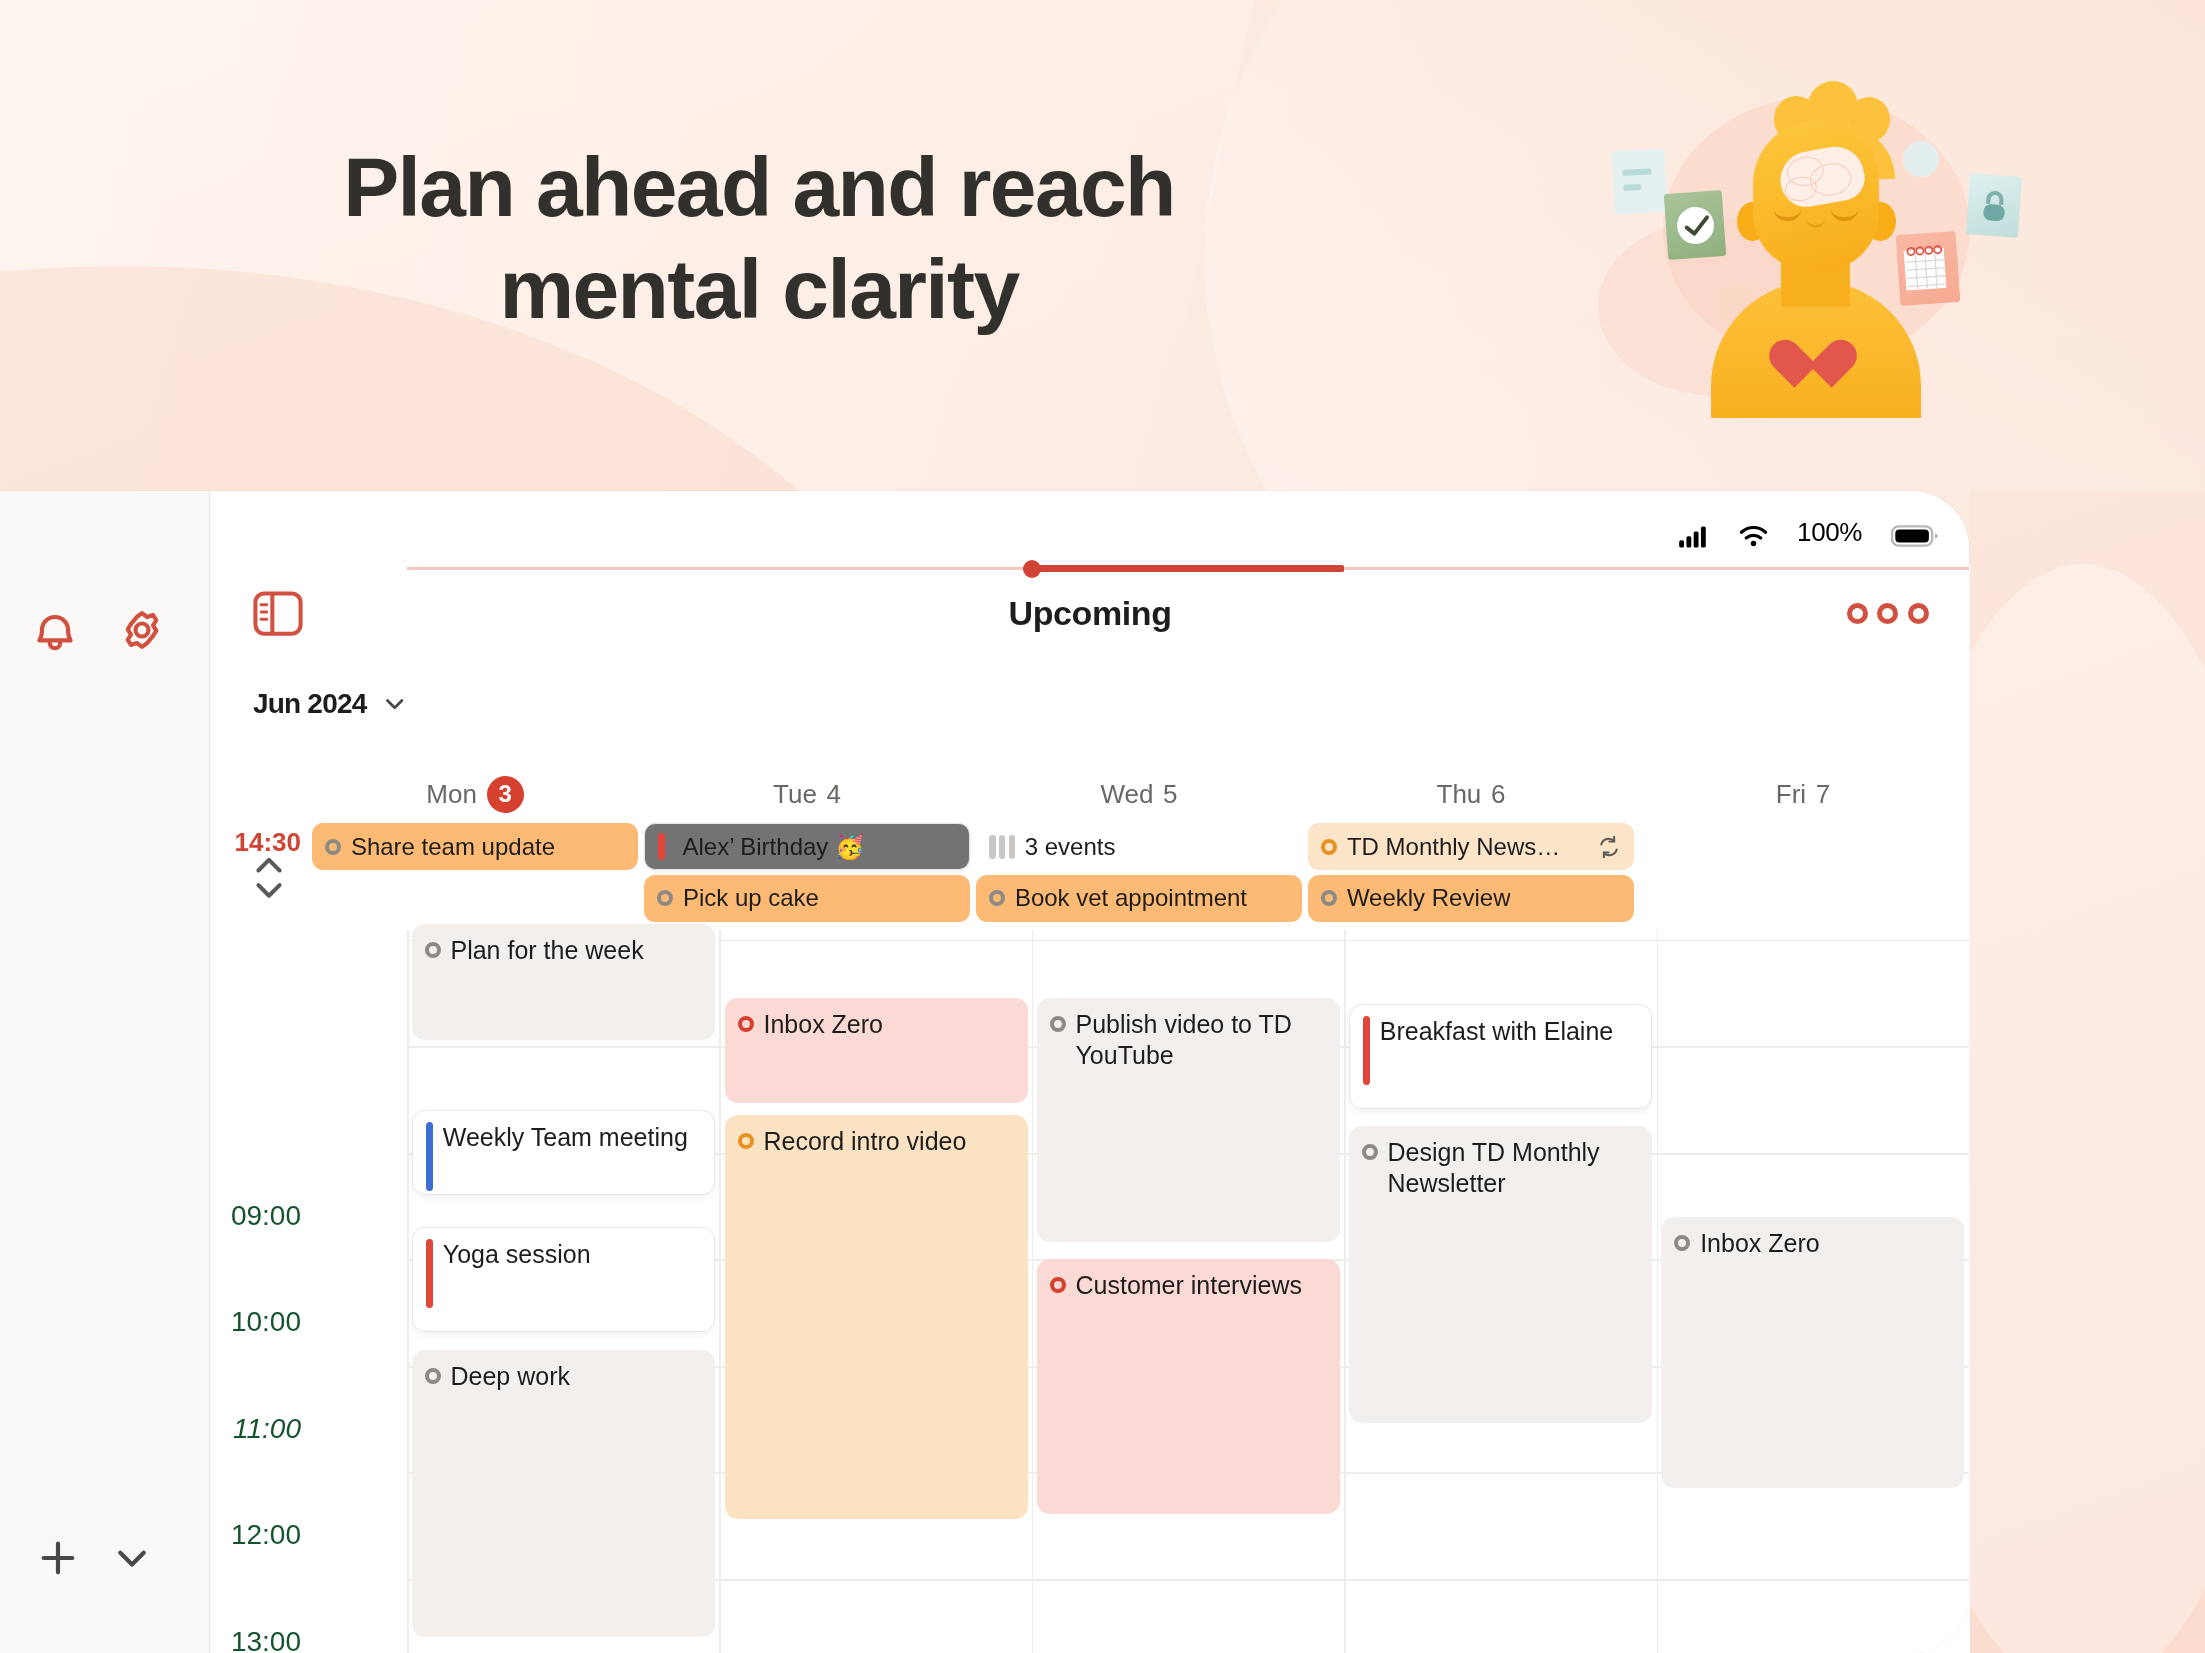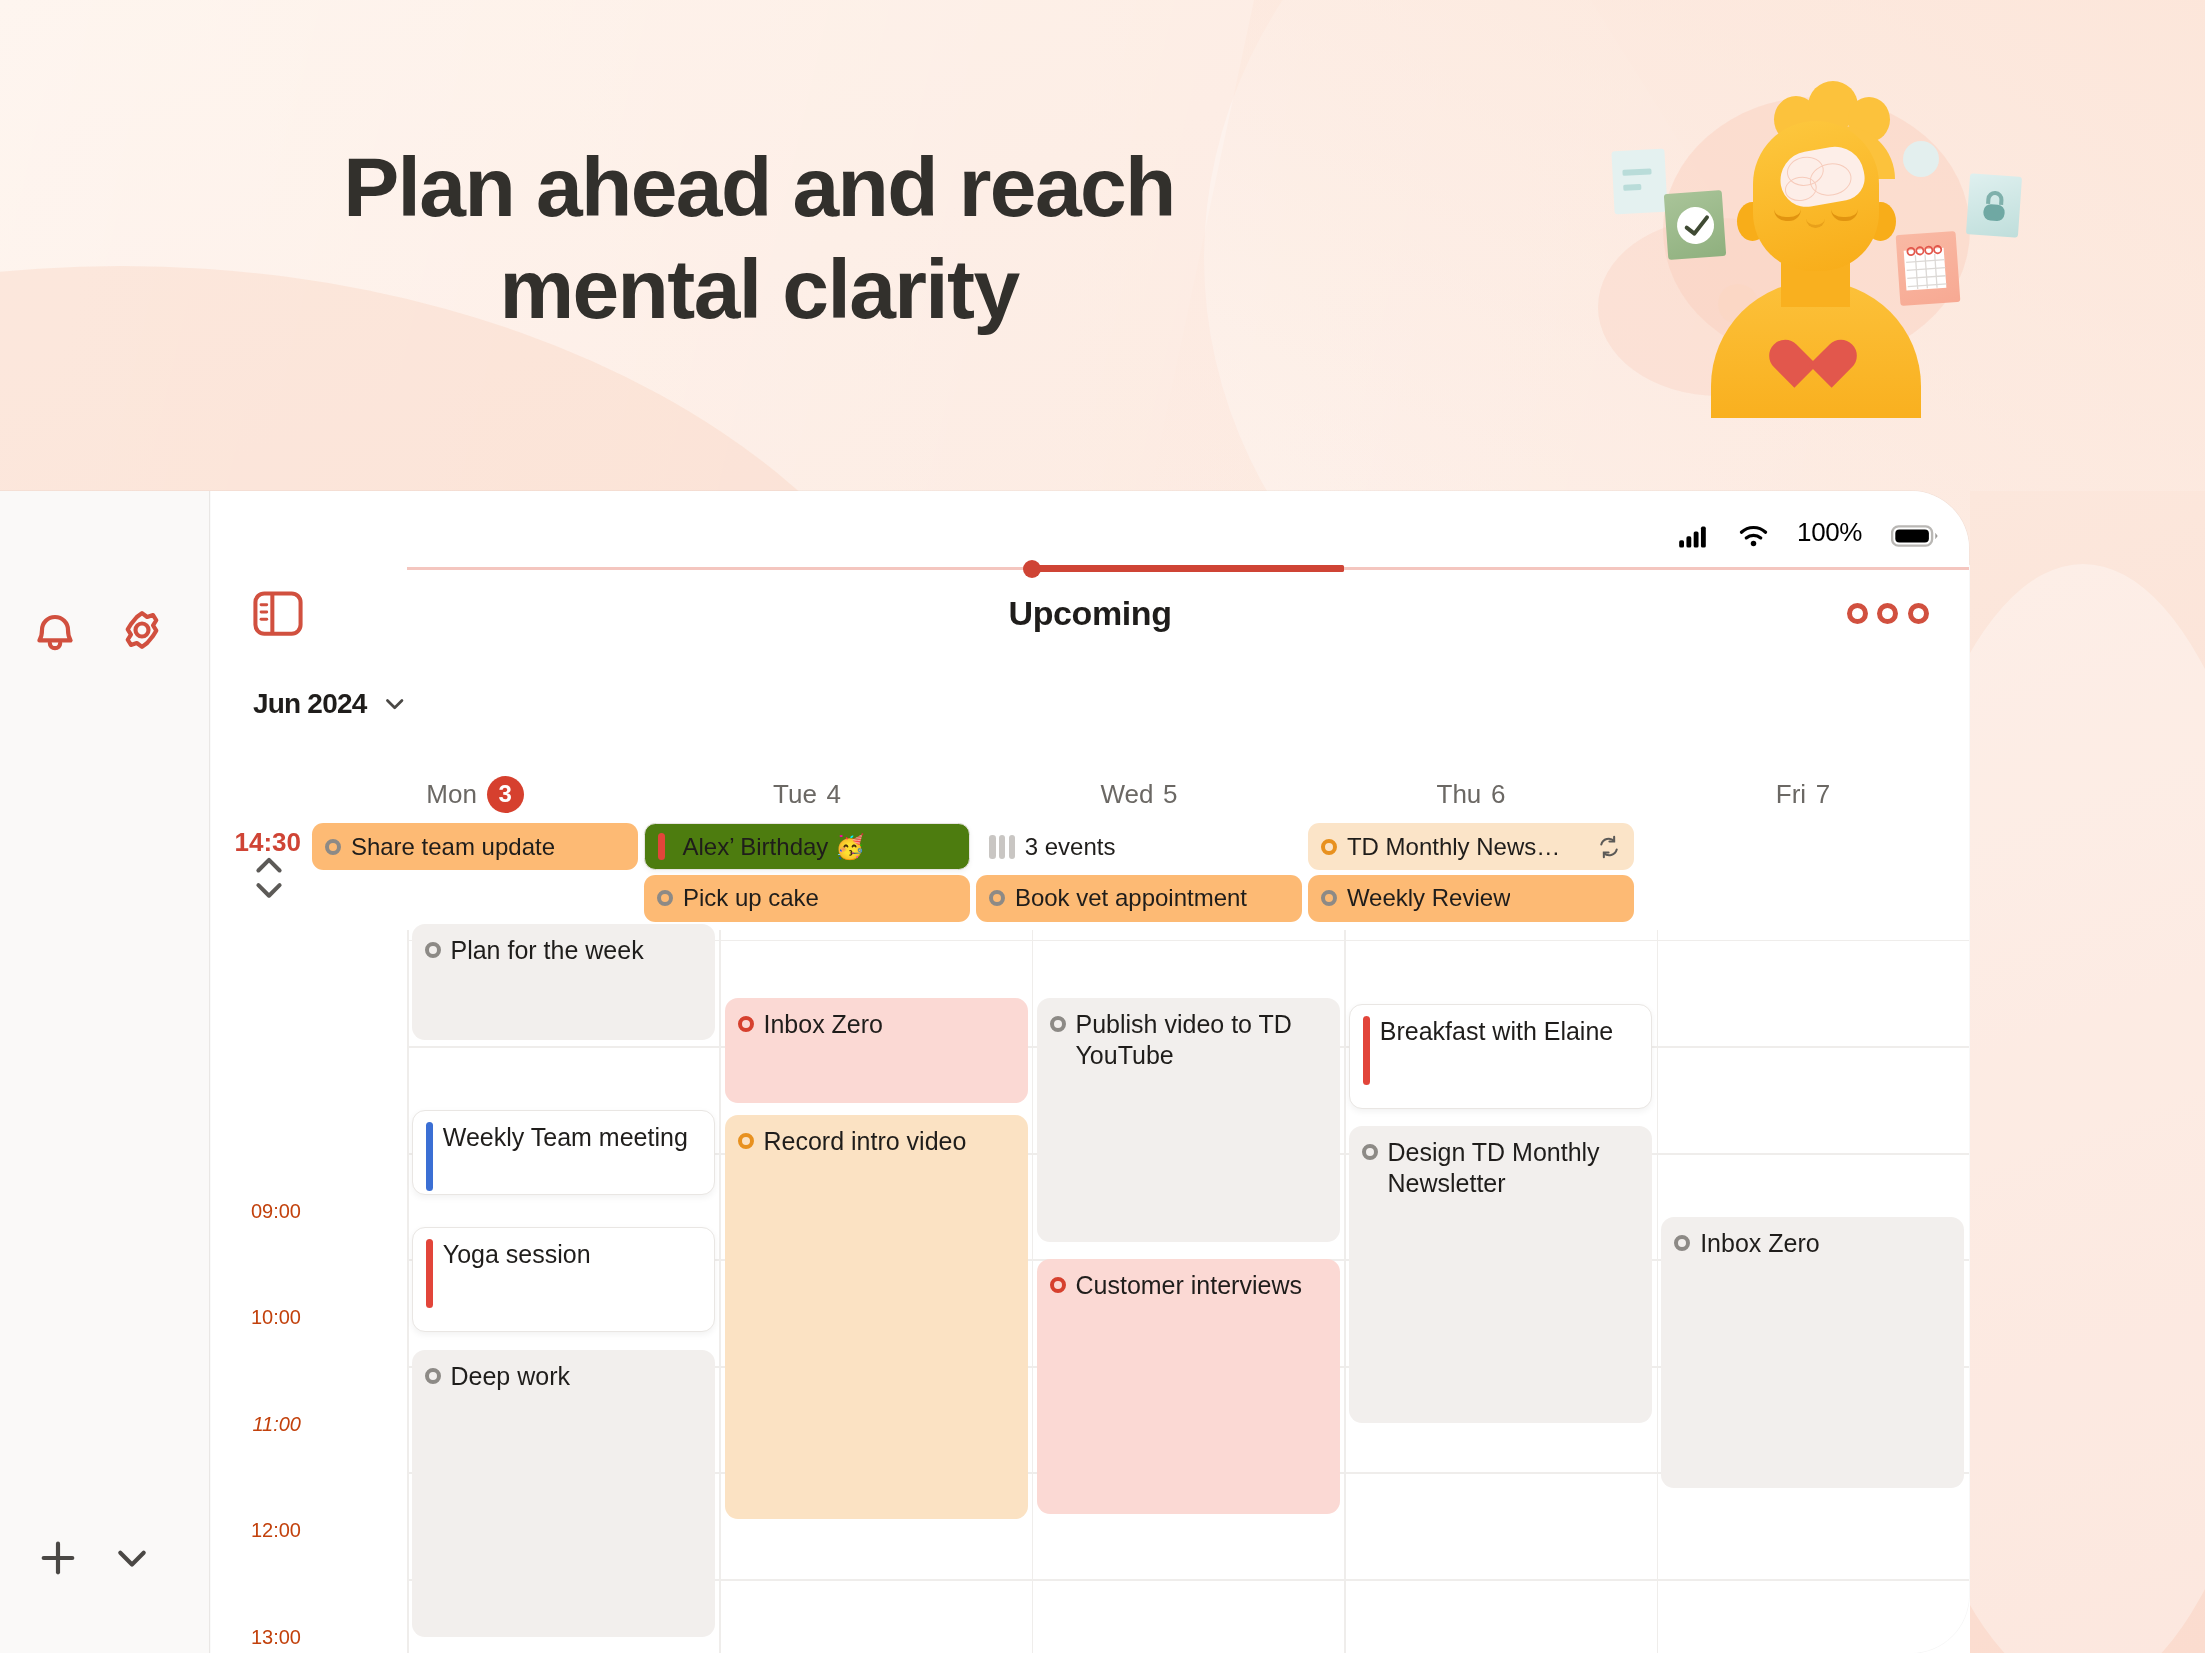--- a/index.html
+++ b/index.html
@@ -157,37 +157,37 @@
 
   
   .allDayRow{position:absolute;left:0;top:58px;width:100%;height:107px;display:flex;}
   .allDayCol{flex:1;padding:0 3.2px;display:flex;flex-direction:column;gap:4.8px;}
   .chip{
     height:47px;border-radius:11.3px;display:flex;align-items:center;gap:9.7px;
     padding:0 13px;font-size:24px;color:#1f1d1b;white-space:nowrap;overflow:hidden;cursor:pointer;
   }
   .chip.grey{background:#fdba74;}
   .chip.orange{background:#fbe4c8;}
-  .chip.white{background:#4d7c0f;border:1.6px solid #e7e4e1;box-shadow:0 1.6px 4.8px rgba(0,0,0,.05);gap:17px;}
+  .chip.white{background:#737373;border:1.6px solid #e7e4e1;box-shadow:0 1.6px 4.8px rgba(0,0,0,.05);gap:17px;}
   .chip.plain{background:transparent;}
   .ring{width:16px;height:16px;border-radius:50%;border:4px solid #8d8a86;flex:0 0 auto;}
   .ring.or{border-color:#e8911f;}
   .ring.rd{border-color:#d6402e;}
   .redbar{width:7.3px;height:27.4px;background:#e2453a;border-radius:4px;flex:0 0 auto;}
   .bars3{display:flex;gap:3.2px;flex:0 0 auto;}
   .bars3 span{width:6.5px;height:24px;background:#c9c6c3;border-radius:3.2px;}
   .chipTxt{overflow:hidden;text-overflow:ellipsis;}
   .repeat{margin-left:auto;flex:0 0 auto;}
 
   .scrollArrows{position:absolute;left:36px;top:81px;width:44px;cursor:pointer;}
 
   
   .timeGrid{position:absolute;left:0;top:165px;right:0;bottom:0;}
   .hourLabel{position:absolute;left:0;width:90px;text-align:right;
-    font-size:20px;color:#c2410c;transform:translateY(-13.7px);}
+    font-size:28px;color:#14532d;transform:translateY(-13.7px);}
   .gridLines{position:absolute;left:98px;right:0;top:0;bottom:0;}
   .hline{position:absolute;left:0;right:0;height:1.6px;background:#efedeb;}
   .vline{position:absolute;top:0;bottom:0;width:1.6px;background:#efedeb;}
 
   .evCol{position:absolute;top:0;bottom:0;}
   .event{
     position:absolute;left:4.8px;right:4.8px;border-radius:13px;
     padding:11.3px 13px;font-size:25px;line-height:1.22;color:#1f1d1b;
     display:flex;gap:9.7px;cursor:pointer;overflow:hidden;
   }

